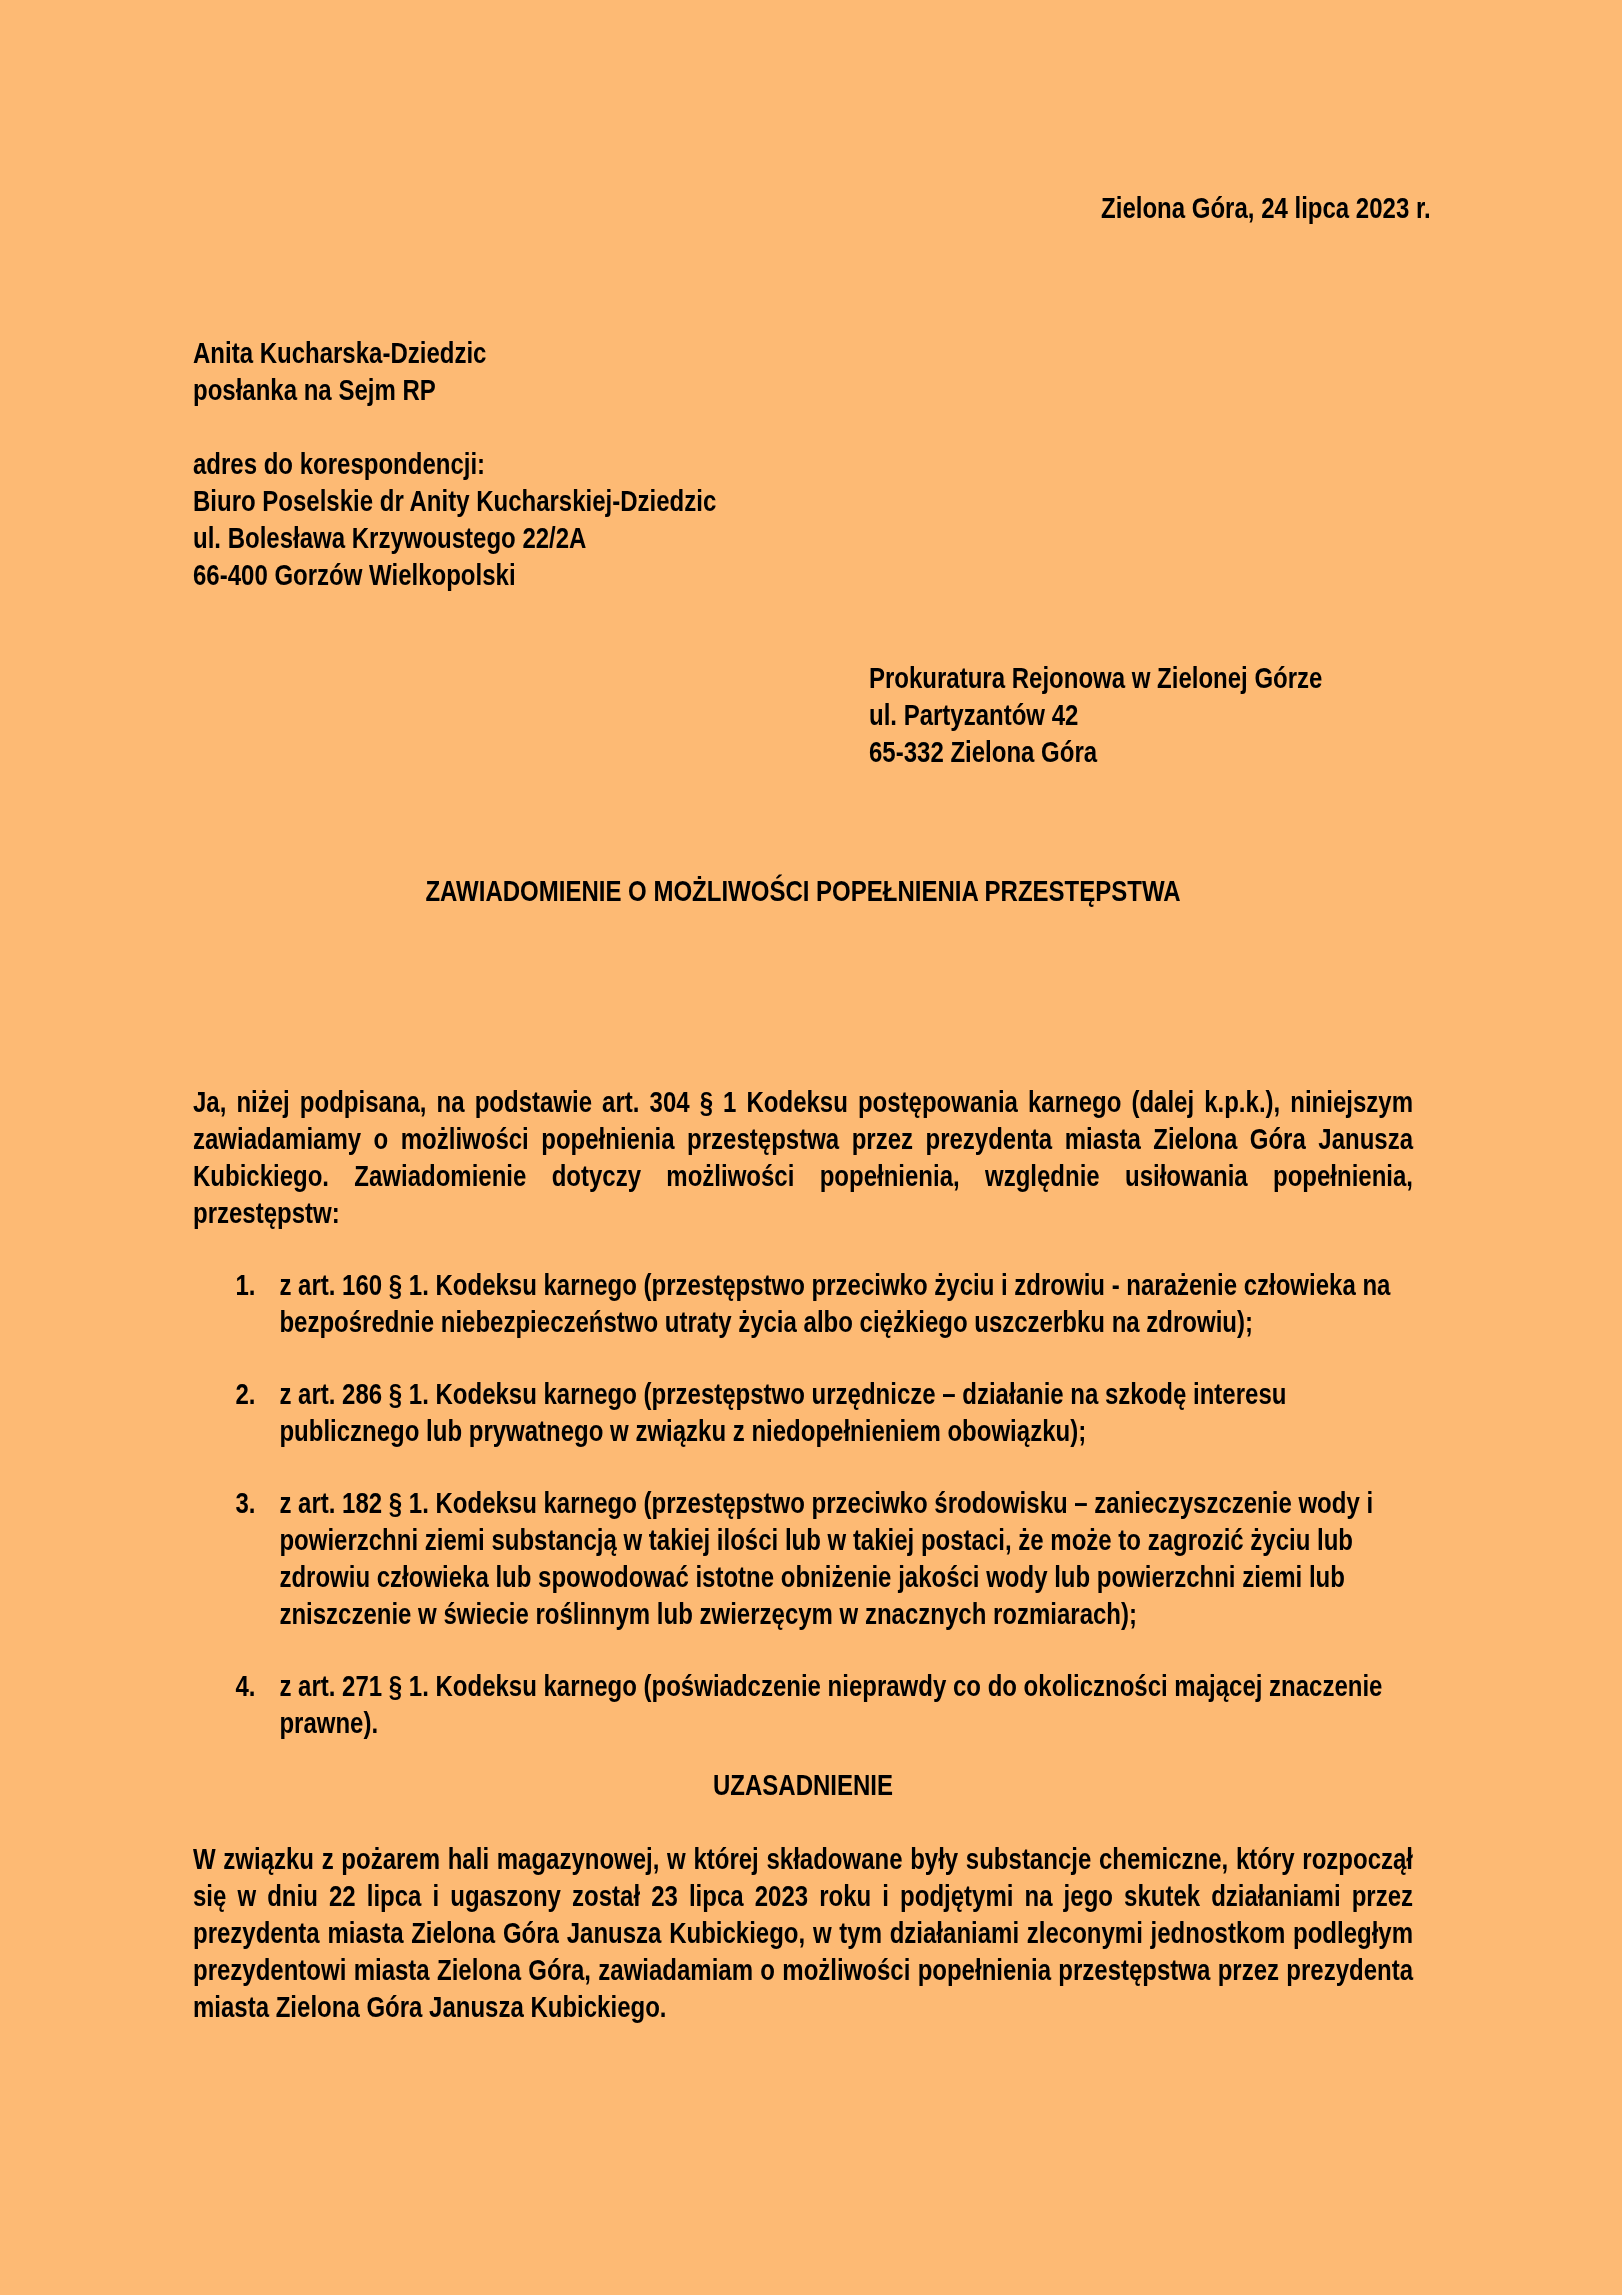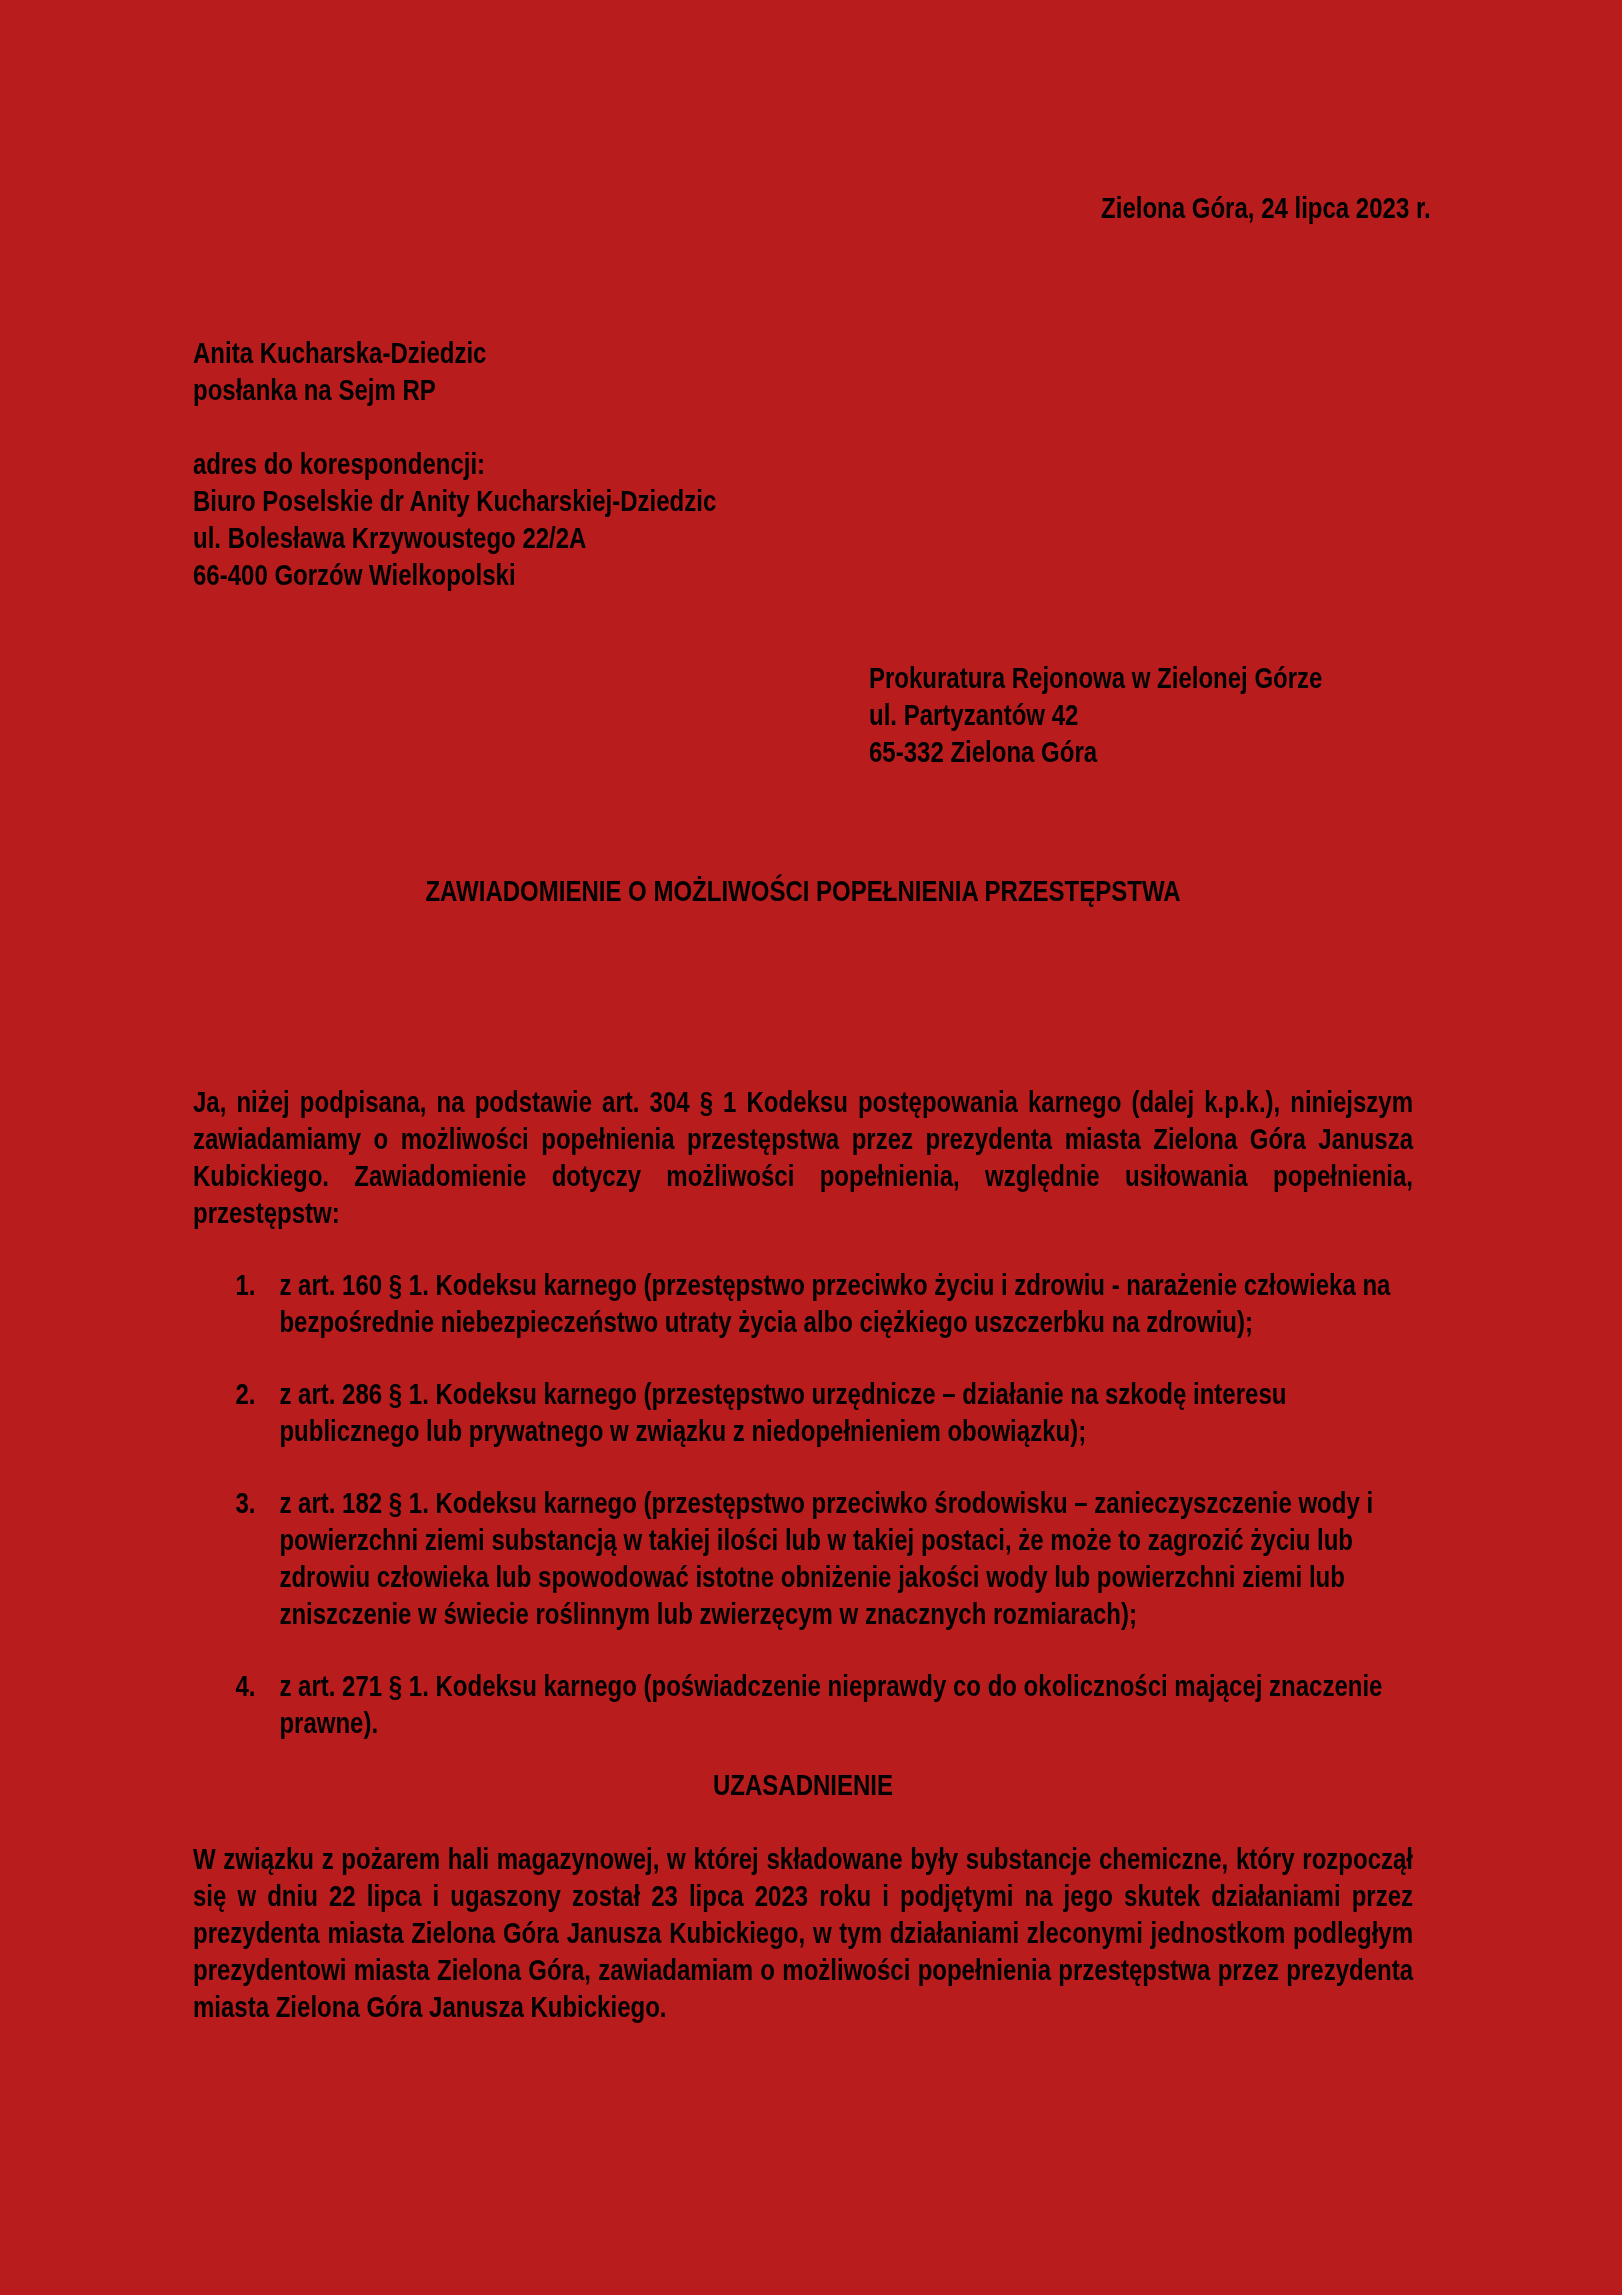--- a/index.html
+++ b/index.html
@@ -9,21 +9,21 @@
   }
   body {
     width: 1623px;
     height: 2295px;
     position: relative;
     overflow: hidden;
   }
   .page {
     position: absolute;
     inset: 0;
-    background: #b91c1c;
+    background: #fdba74;
   }
   
   .content {
     position: absolute;
     left: 193px;
     top: 0;
     width: 1525px;
     transform: scaleX(0.8);
     transform-origin: 0 0;
     font-family: "Liberation Sans", sans-serif;

